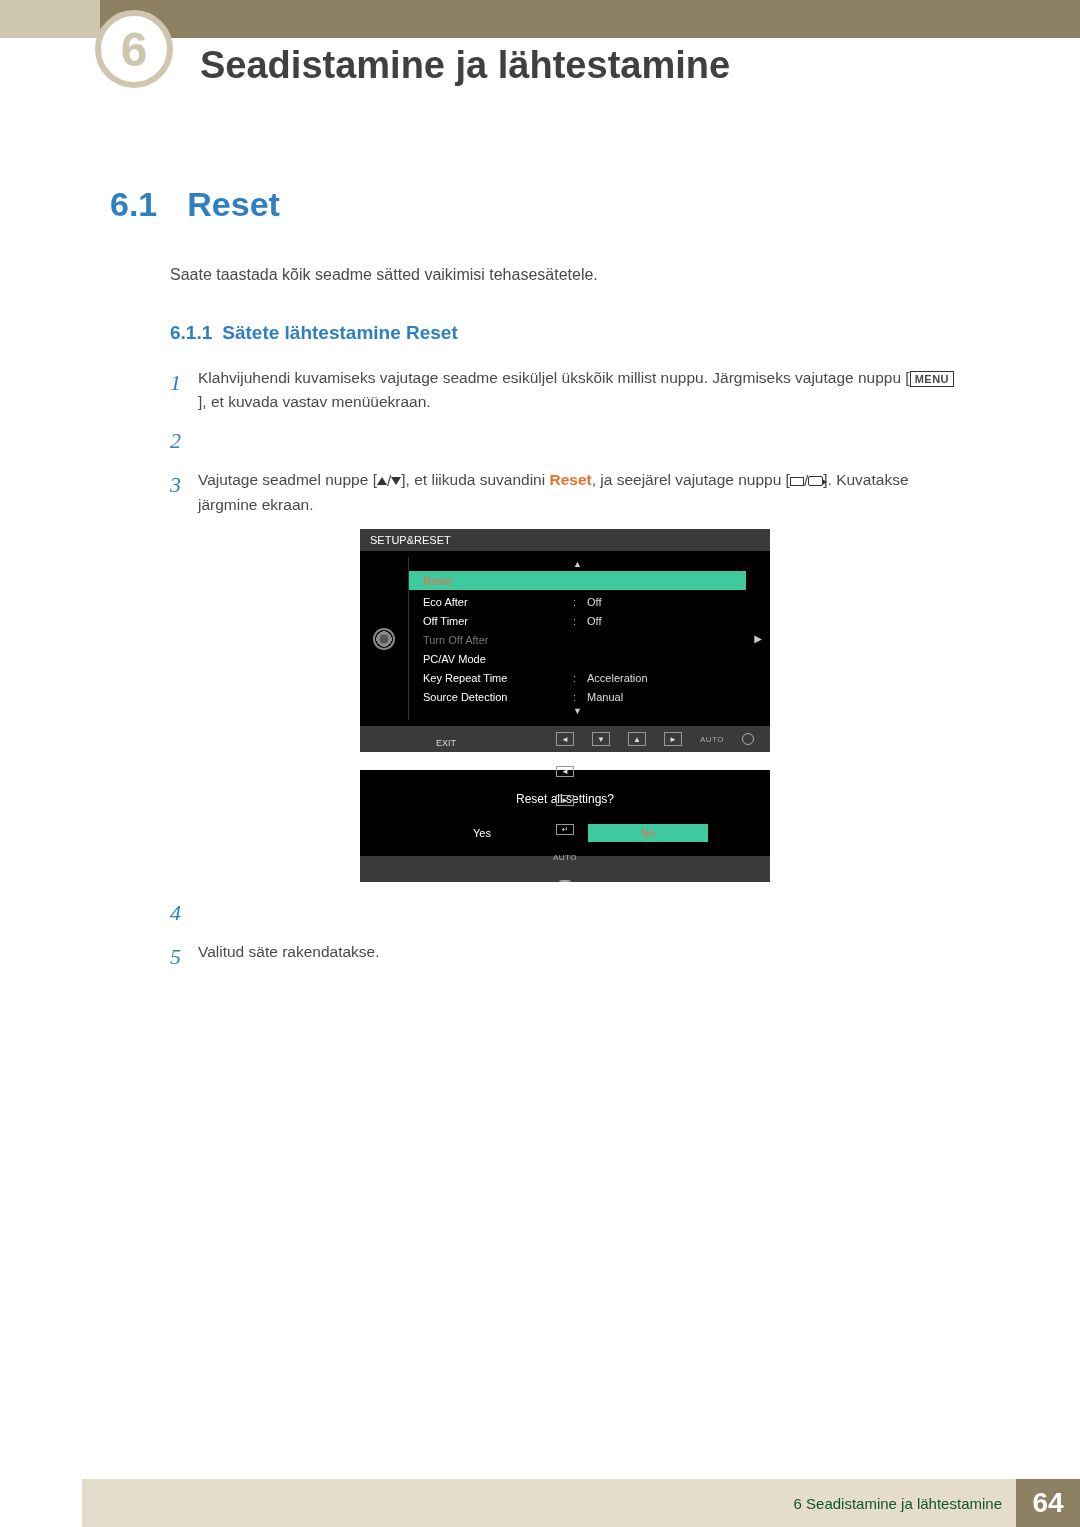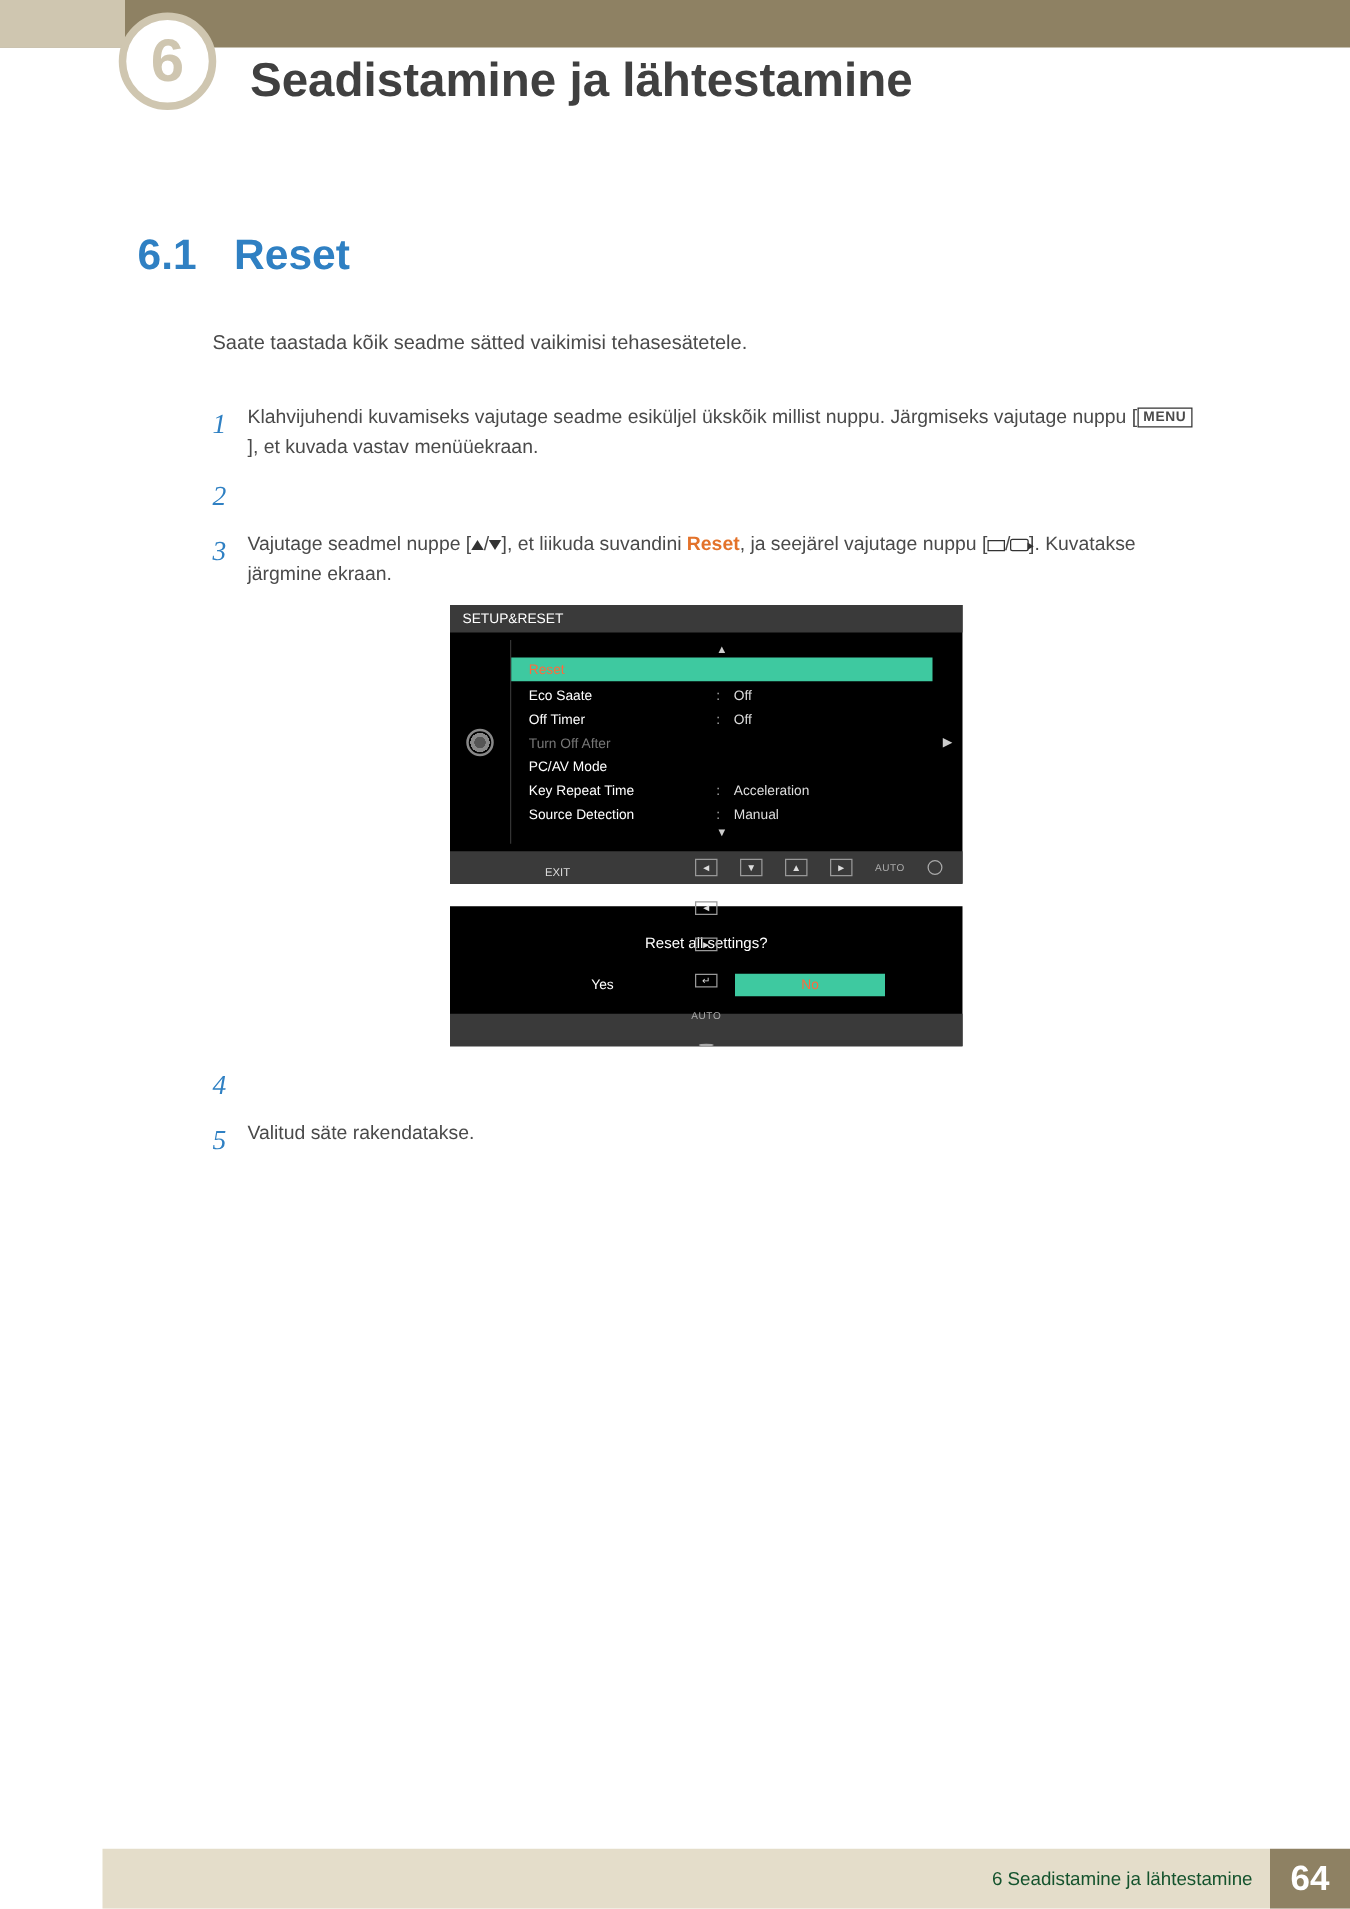--- a/index.html
+++ b/index.html
@@ -325,20 +325,23 @@
 <div class="chapter-title">Seadistamine ja lähtestamine</div>
 
 <div class="content">
 
   <h2 class="section-heading">
     <span class="num">6.1</span><span>Reset</span>
   </h2>
 
   <p class="intro-text">Saate taastada kõik seadme sätted vaikimisi tehasesätetele.</p>
 
+  <h3 class="subsection-heading">
+    <span class="subnum">6.1.1</span><span>Sätete lähtestamine Reset</span>
+  </h3>
 
   <ol class="steps">
     <li>
       <span class="step-num">1</span>
       <span class="step-text">
         <span>Klahvijuhendi kuvamiseks vajutage seadme esiküljel ükskõik millist nuppu. Järgmiseks vajutage nuppu [</span><span class="menu-box">MENU</span><span>], et kuvada vastav menüüekraan.</span>
       </span>
     </li>
     <li>
       <span class="step-num">2</span>
@@ -358,21 +361,21 @@
         <div class="osd1-icon-col">
           <div class="gear-icon"></div>
         </div>
         <div class="osd1-menu">
           <div class="osd1-toparrow">▲</div>
           <div id="osd-rows">
               <div class="osd1-row highlight">
                 <span class="osd1-label">Reset</span>
               </div>
               <div class="osd1-row">
-                <span class="osd1-label">Eco Saate</span>
+                <span class="osd1-label">Eco After</span>
                 <span class="osd1-colon">:</span>
                 <span class="osd1-value">Off</span>
               </div>
               <div class="osd1-row">
                 <span class="osd1-label">Off Timer</span>
                 <span class="osd1-colon">:</span>
                 <span class="osd1-value">Off</span>
               </div>
               <div class="osd1-row dim">
                 <span class="osd1-label">Turn Off After</span>

